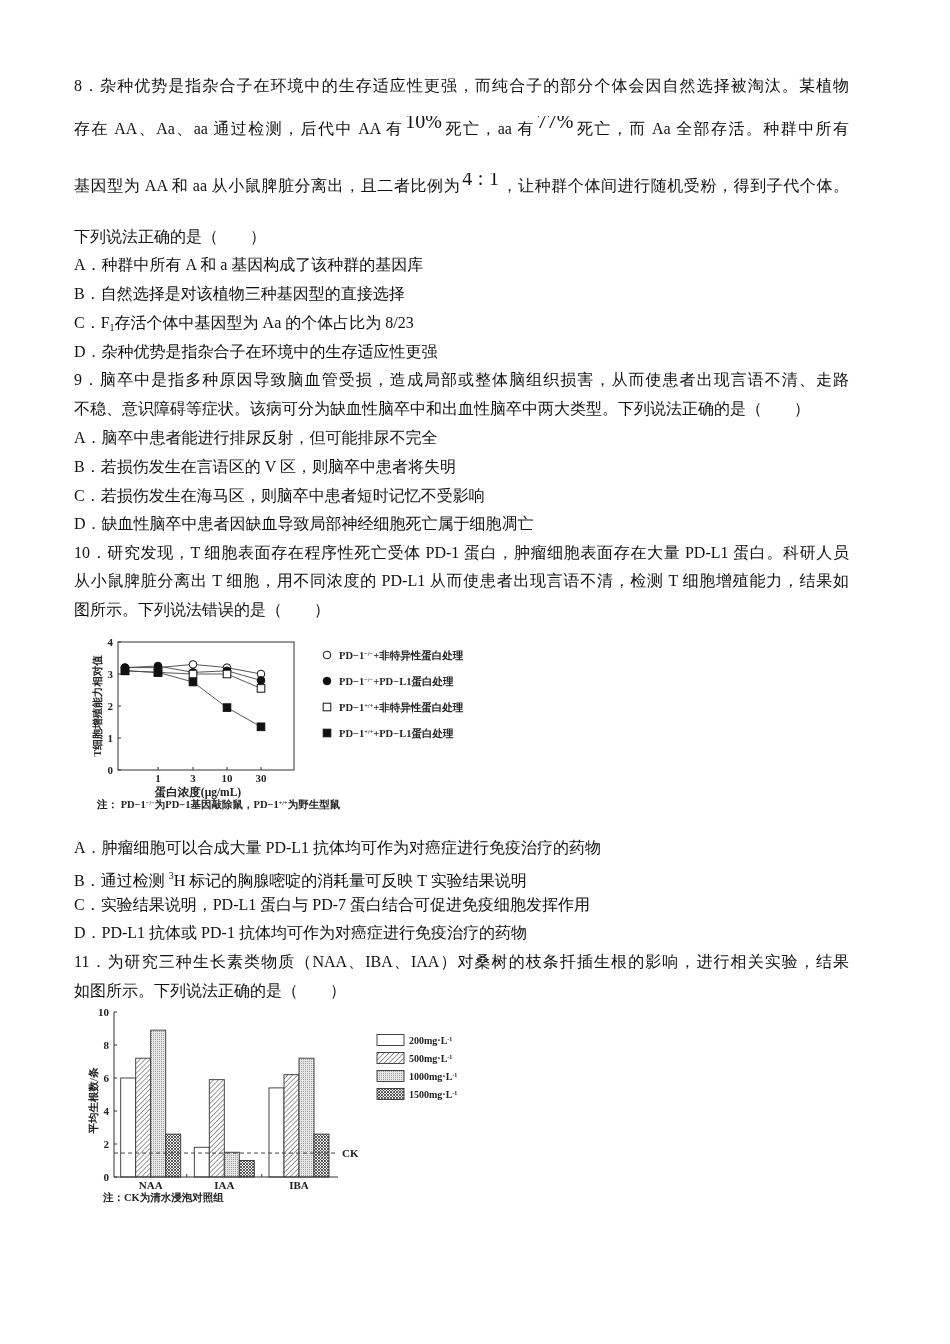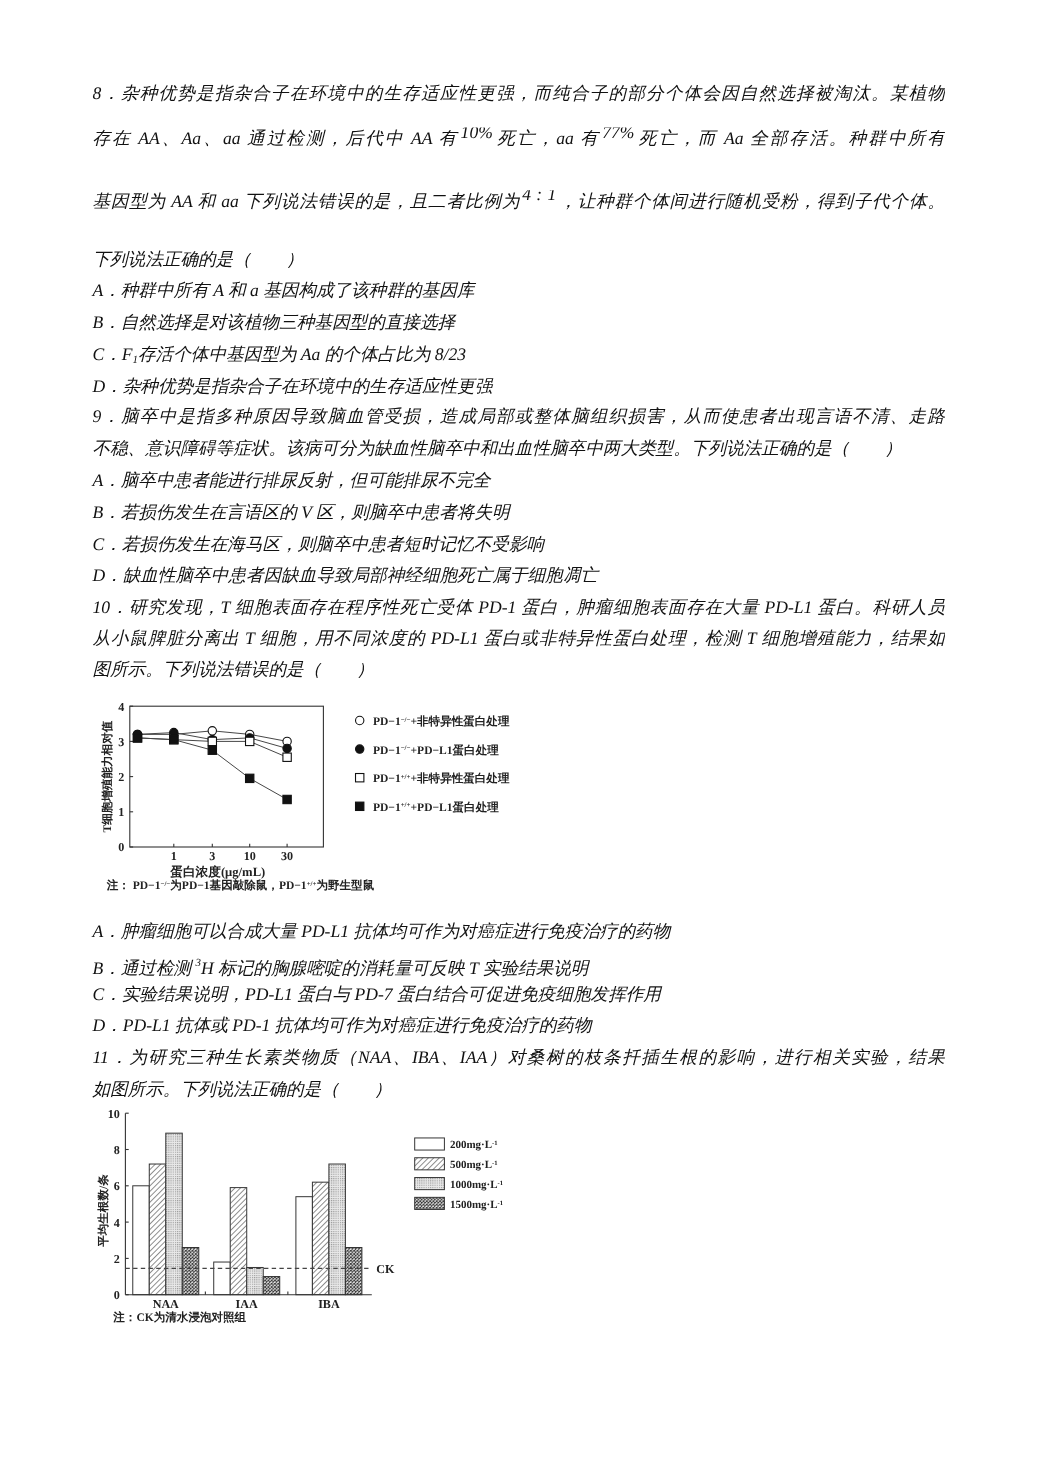--- a/index.html
+++ b/index.html
@@ -1,47 +1,47 @@
 <!DOCTYPE html>
 <html><head>
 <meta charset="utf-8">
 <style>
   html, body { margin: 0; padding: 0; background: #ffffff; }
   body { width: 950px; height: 1344px; position: relative; overflow: hidden;
          font-family: "Liberation Serif", "DejaVu Serif", serif; color: #111; }
-  .line { position: absolute; left: 84px; width: 775px; height: 22px; line-height: 22px;
-          font-size: 16px; white-space: nowrap; font-style: italic; }
+  .line { position: absolute; left: 74px; width: 775px; height: 22px; line-height: 22px;
+          font-size: 16px; white-space: nowrap; }
   .full { text-align: justify; text-align-last: justify; white-space: normal; overflow: hidden; }
-  .formula { font-size: 16px; position: relative; top: -6px; padding: 0 2px; }
+  .formula { font-size: 20px; position: relative; top: -6px; padding: 0 2px; }
   .sub { font-size: 10px; vertical-align: -3px; }
   .sup { font-size: 10px; vertical-align: 7px; }
   svg.chart { position: absolute; overflow: visible; }
   svg.chart text { font-family: "Liberation Serif", "DejaVu Serif", serif; font-weight: bold; fill: #222; }
 </style>
 </head>
 <body>
 
 <div class="line full" style="top:75px">8．杂种优势是指杂合子在环境中的生存适应性更强，而纯合子的部分个体会因自然选择被淘汰。某植物</div>
 <div class="line full" style="top:116px"><span>存在 AA、Aa、aa 通过检测，后代中 AA 有</span><span class="formula">10%</span><span>死亡，aa 有</span><span class="formula">77%</span><span>死亡，而 Aa 全部存活。种群中所有</span></div>
-<div class="line full" style="top:173px"><span>基因型为 AA 和 aa 下列说法错误的是，且二者比例为</span><span class="formula">4 : 1</span><span>，让种群个体间进行随机受粉，得到子代个体。</span></div>
+<div class="line full" style="top:173px"><span>基因型为 AA 和 aa 从小鼠脾脏分离出，且二者比例为</span><span class="formula">4 : 1</span><span>，让种群个体间进行随机受粉，得到子代个体。</span></div>
 <div class="line" style="top:226px">下列说法正确的是（　　）</div>
 <div class="line" style="top:254px">A．种群中所有 A 和 a 基因构成了该种群的基因库</div>
 <div class="line" style="top:283px">B．自然选择是对该植物三种基因型的直接选择</div>
 <div class="line" style="top:312px"><span>C．F</span><span class="sub">1</span><span>存活个体中基因型为 Aa 的个体占比为 8/23</span></div>
 <div class="line" style="top:341px">D．杂种优势是指杂合子在环境中的生存适应性更强</div>
 
 <div class="line full" style="top:369px">9．脑卒中是指多种原因导致脑血管受损，造成局部或整体脑组织损害，从而使患者出现言语不清、走路</div>
 <div class="line" style="top:398px">不稳、意识障碍等症状。该病可分为缺血性脑卒中和出血性脑卒中两大类型。下列说法正确的是（　　）</div>
 <div class="line" style="top:427px">A．脑卒中患者能进行排尿反射，但可能排尿不完全</div>
 <div class="line" style="top:456px">B．若损伤发生在言语区的 V 区，则脑卒中患者将失明</div>
 <div class="line" style="top:485px">C．若损伤发生在海马区，则脑卒中患者短时记忆不受影响</div>
 <div class="line" style="top:513px">D．缺血性脑卒中患者因缺血导致局部神经细胞死亡属于细胞凋亡</div>
 
 <div class="line full" style="top:542px">10．研究发现，T 细胞表面存在程序性死亡受体 PD-1 蛋白，肿瘤细胞表面存在大量 PD-L1 蛋白。科研人员</div>
-<div class="line full" style="top:570px">从小鼠脾脏分离出 T 细胞，用不同浓度的 PD-L1 蛋白或非特异性蛋白处理，检测 T 细胞增殖能力，结果如</div>
+<div class="line full" style="top:570px">从小鼠脾脏分离出 T 细胞，用不同浓度的 PD-L1 从而使患者出现言语不清，检测 T 细胞增殖能力，结果如</div>
 <div class="line" style="top:599px">图所示。下列说法错误的是（　　）</div>
 
 <svg class="chart" id="chart-line" style="left:85px; top:630px;" width="420" height="185" viewBox="0 0 420 185">
     <rect x="33" y="12" width="176" height="128" fill="none" stroke="#333" stroke-width="1"></rect>
     <line x1="33" x2="36" y1="140" y2="140" stroke="#333"></line>
     <text x="28" y="144" font-size="11" text-anchor="end"><tspan>0</tspan></text>
     <line x1="33" x2="36" y1="108" y2="108" stroke="#333"></line>
     <text x="28" y="112" font-size="11" text-anchor="end"><tspan>1</tspan></text>
     <line x1="33" x2="36" y1="76" y2="76" stroke="#333"></line>
     <text x="28" y="80" font-size="11" text-anchor="end"><tspan>2</tspan></text>

